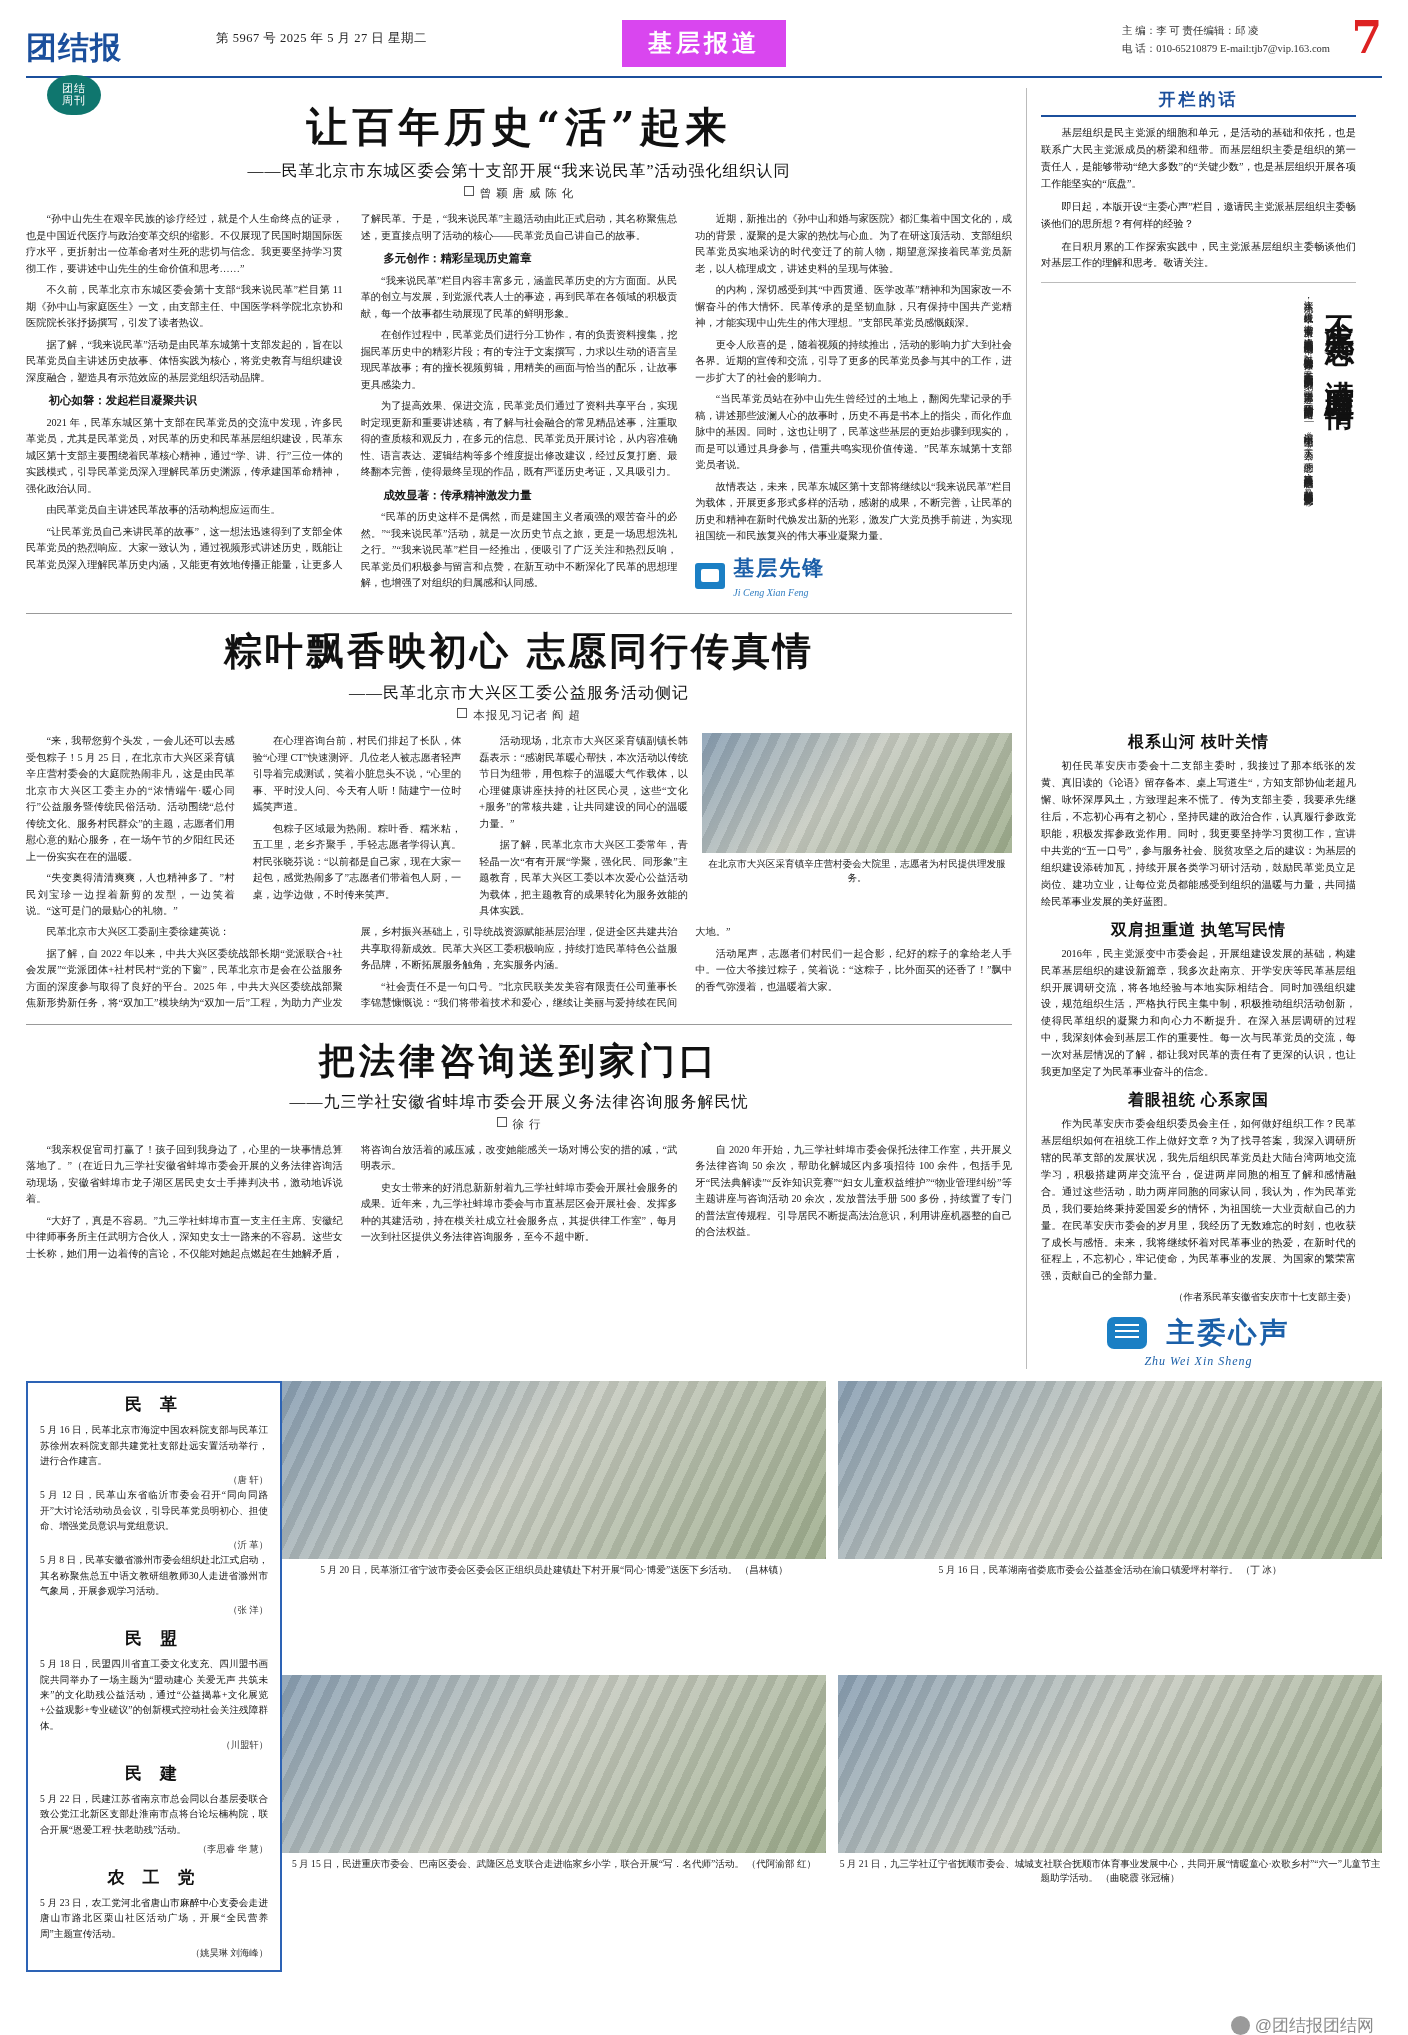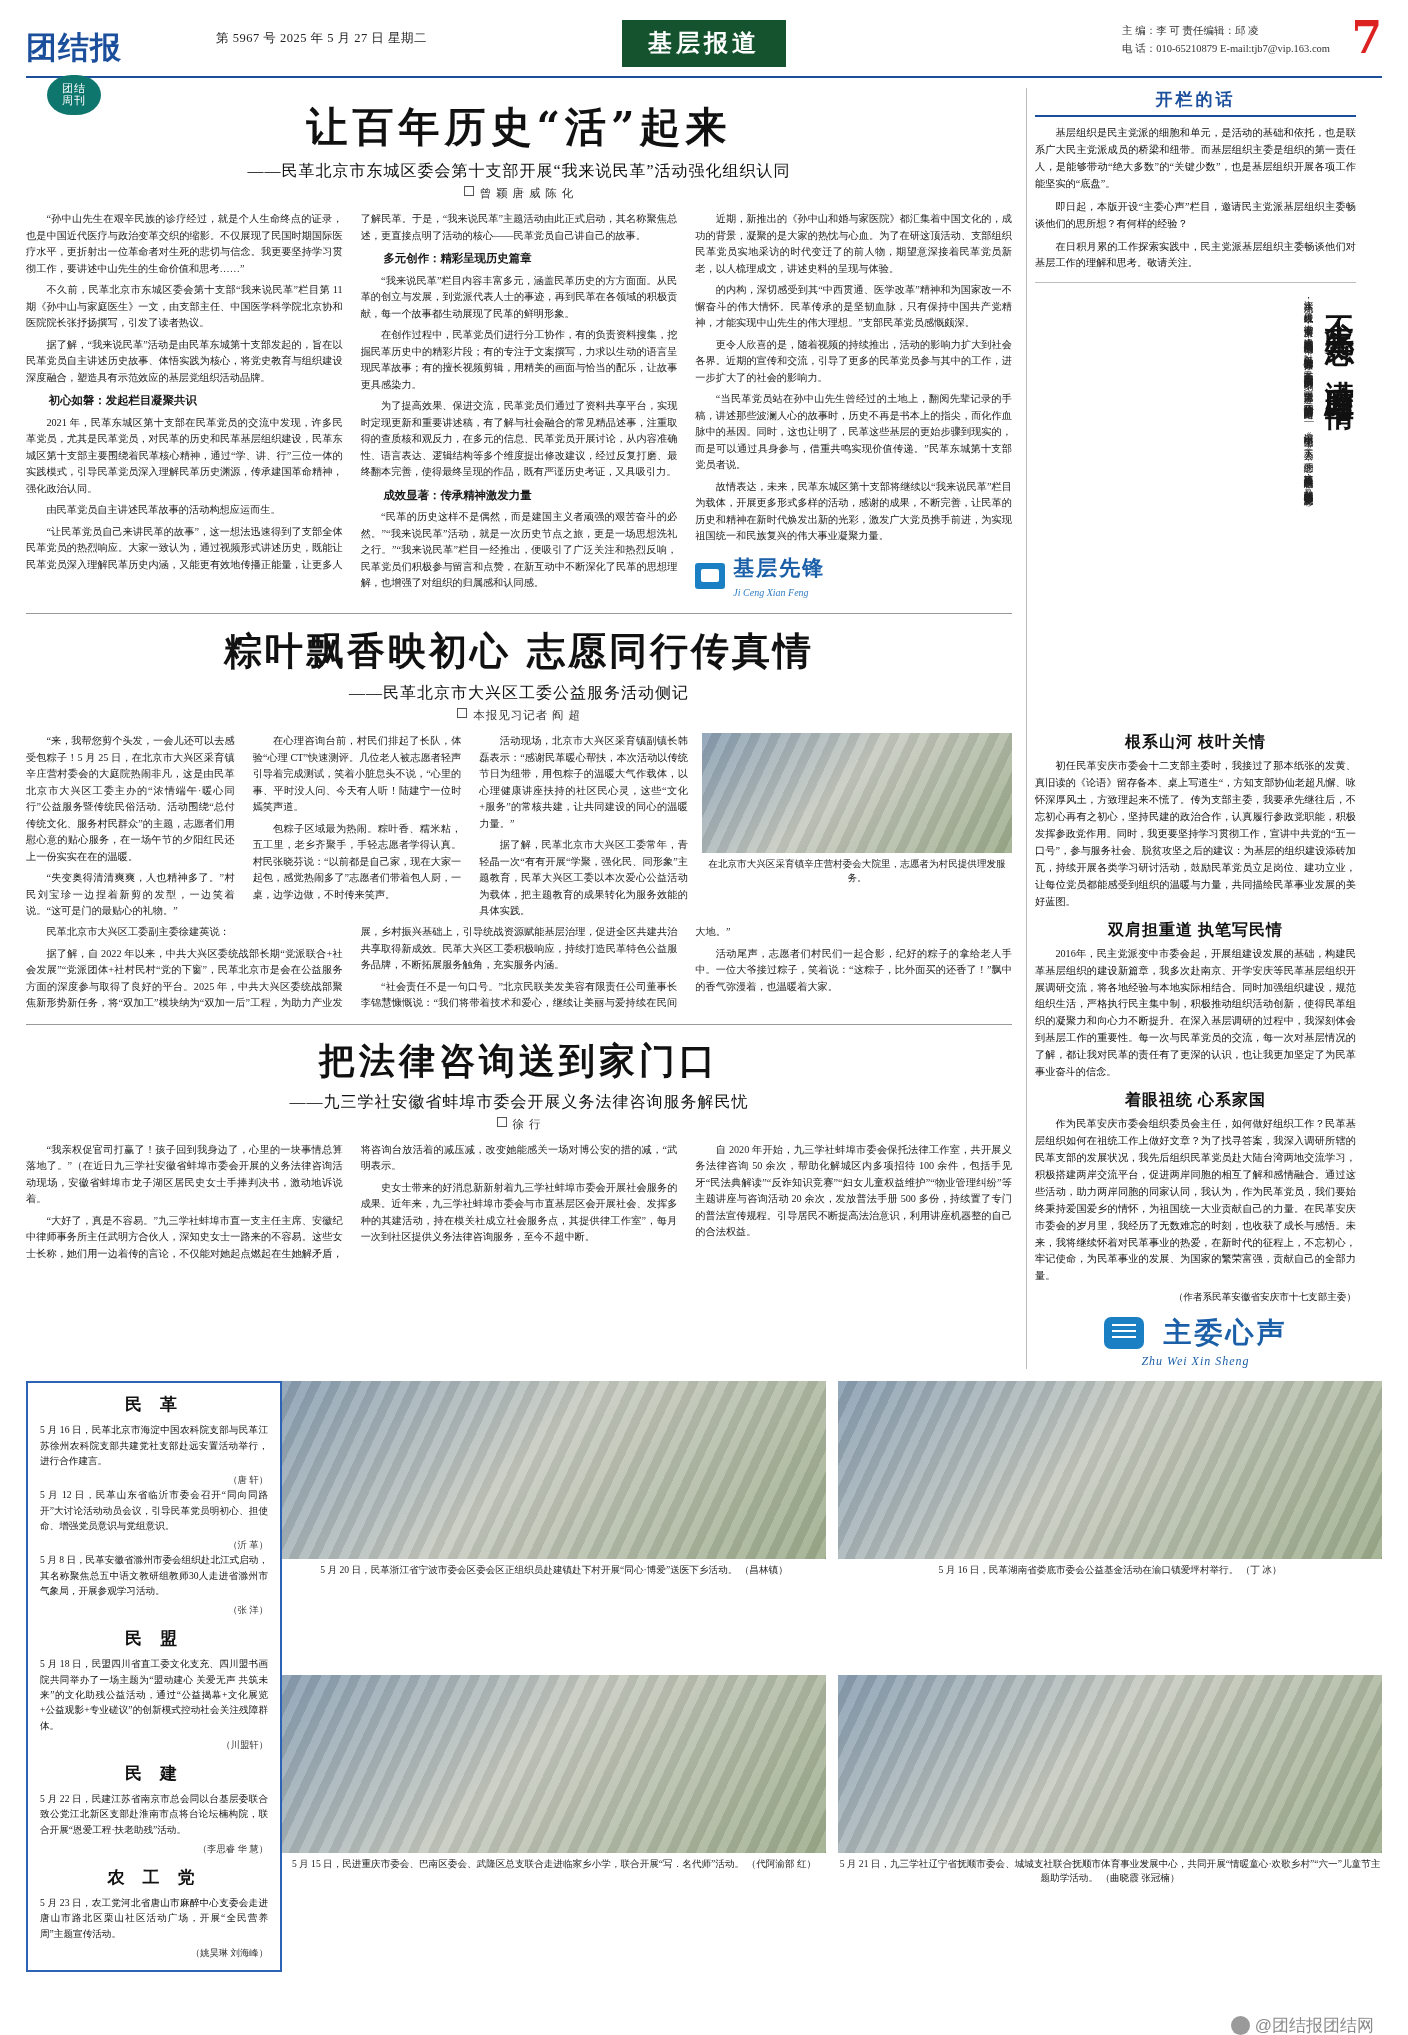--- a/index.html
+++ b/index.html
@@ -10,29 +10,29 @@
   }
   .page{position:relative;width:1408px;height:2035px;padding:0;box-sizing:border-box;}
 
   
   .masthead{position:relative;height:62px;margin:14px 26px 0 26px;border-bottom:2px solid #1b4f9c;}
   .logo-wrap{position:absolute;left:0;top:13px;display:flex;align-items:center;gap:6px;flex-direction:column;}
   .logo-text{font-family:"DejaVu Serif",serif;font-size:31px;font-weight:bold;color:#1b4f9c;letter-spacing:1px;}
   .logo-badge{width:54px;height:40px;border-radius:50%/55%;background:#0f766e;color:#fff;font-size:11px;line-height:1.05;
       display:flex;flex-direction:column;align-items:center;justify-content:center;font-family:"Liberation Sans",sans-serif;letter-spacing:1px;}
   .issue-line{position:absolute;left:190px;top:16px;font-size:12.5px;color:#222;letter-spacing:.5px;}
-  .center-banner{position:absolute;left:50%;transform:translateX(-50%);top:6px;background:#14532d;color:#fff;
+  .center-banner{position:absolute;left:50%;transform:translateX(-50%);top:6px;background:#d946ef;color:#fff;
       font-size:24px;font-weight:bold;letter-spacing:4px;padding:7px 26px 8px 26px;font-family:"DejaVu Serif",serif;}
   .right-meta{position:absolute;right:52px;top:8px;font-size:10.5px;line-height:1.7;color:#333;text-align:left;}
   .page-num{position:absolute;right:0;top:-2px;font-size:44px;font-weight:bold;color:#d22;font-family:"DejaVu Serif",serif;}
 
   
   .content{position:relative;margin:10px 26px 0 26px;display:flex;gap:0;}
   .left-col{width:1000px;padding-right:14px;box-sizing:border-box;}
-  .right-col{width:330px;border-left:1px solid #bbb;padding-left:8px;box-sizing:border-box;}
+  .right-col{width:330px;border-left:1px solid #bbb;padding-left:14px;box-sizing:border-box;}
 
   
   h1.head{font-family:"DejaVu Serif",serif;font-size:41px;font-weight:bold;text-align:center;margin:12px 0 6px 0;letter-spacing:5px;}
   .subhead{text-align:center;font-size:16px;margin:2px 0 4px 0;letter-spacing:1px;}
   .byline{text-align:center;font-size:11.5px;color:#333;margin:4px 0 10px 0;letter-spacing:1px;}
   .byline .sq{display:inline-block;width:8px;height:8px;border:1px solid #555;margin-right:6px;vertical-align:1px;}
 
   .cols3{column-count:3;column-gap:18px;column-rule:none;font-size:10.2px;line-height:1.62;text-align:justify;color:#1a1a1a;}
   .cols3 p{margin:0 0 5px 0;text-indent:2em;}
   .sec-h{font-weight:bold;font-size:11.4px;text-indent:0;margin:7px 0 4px 0;}

